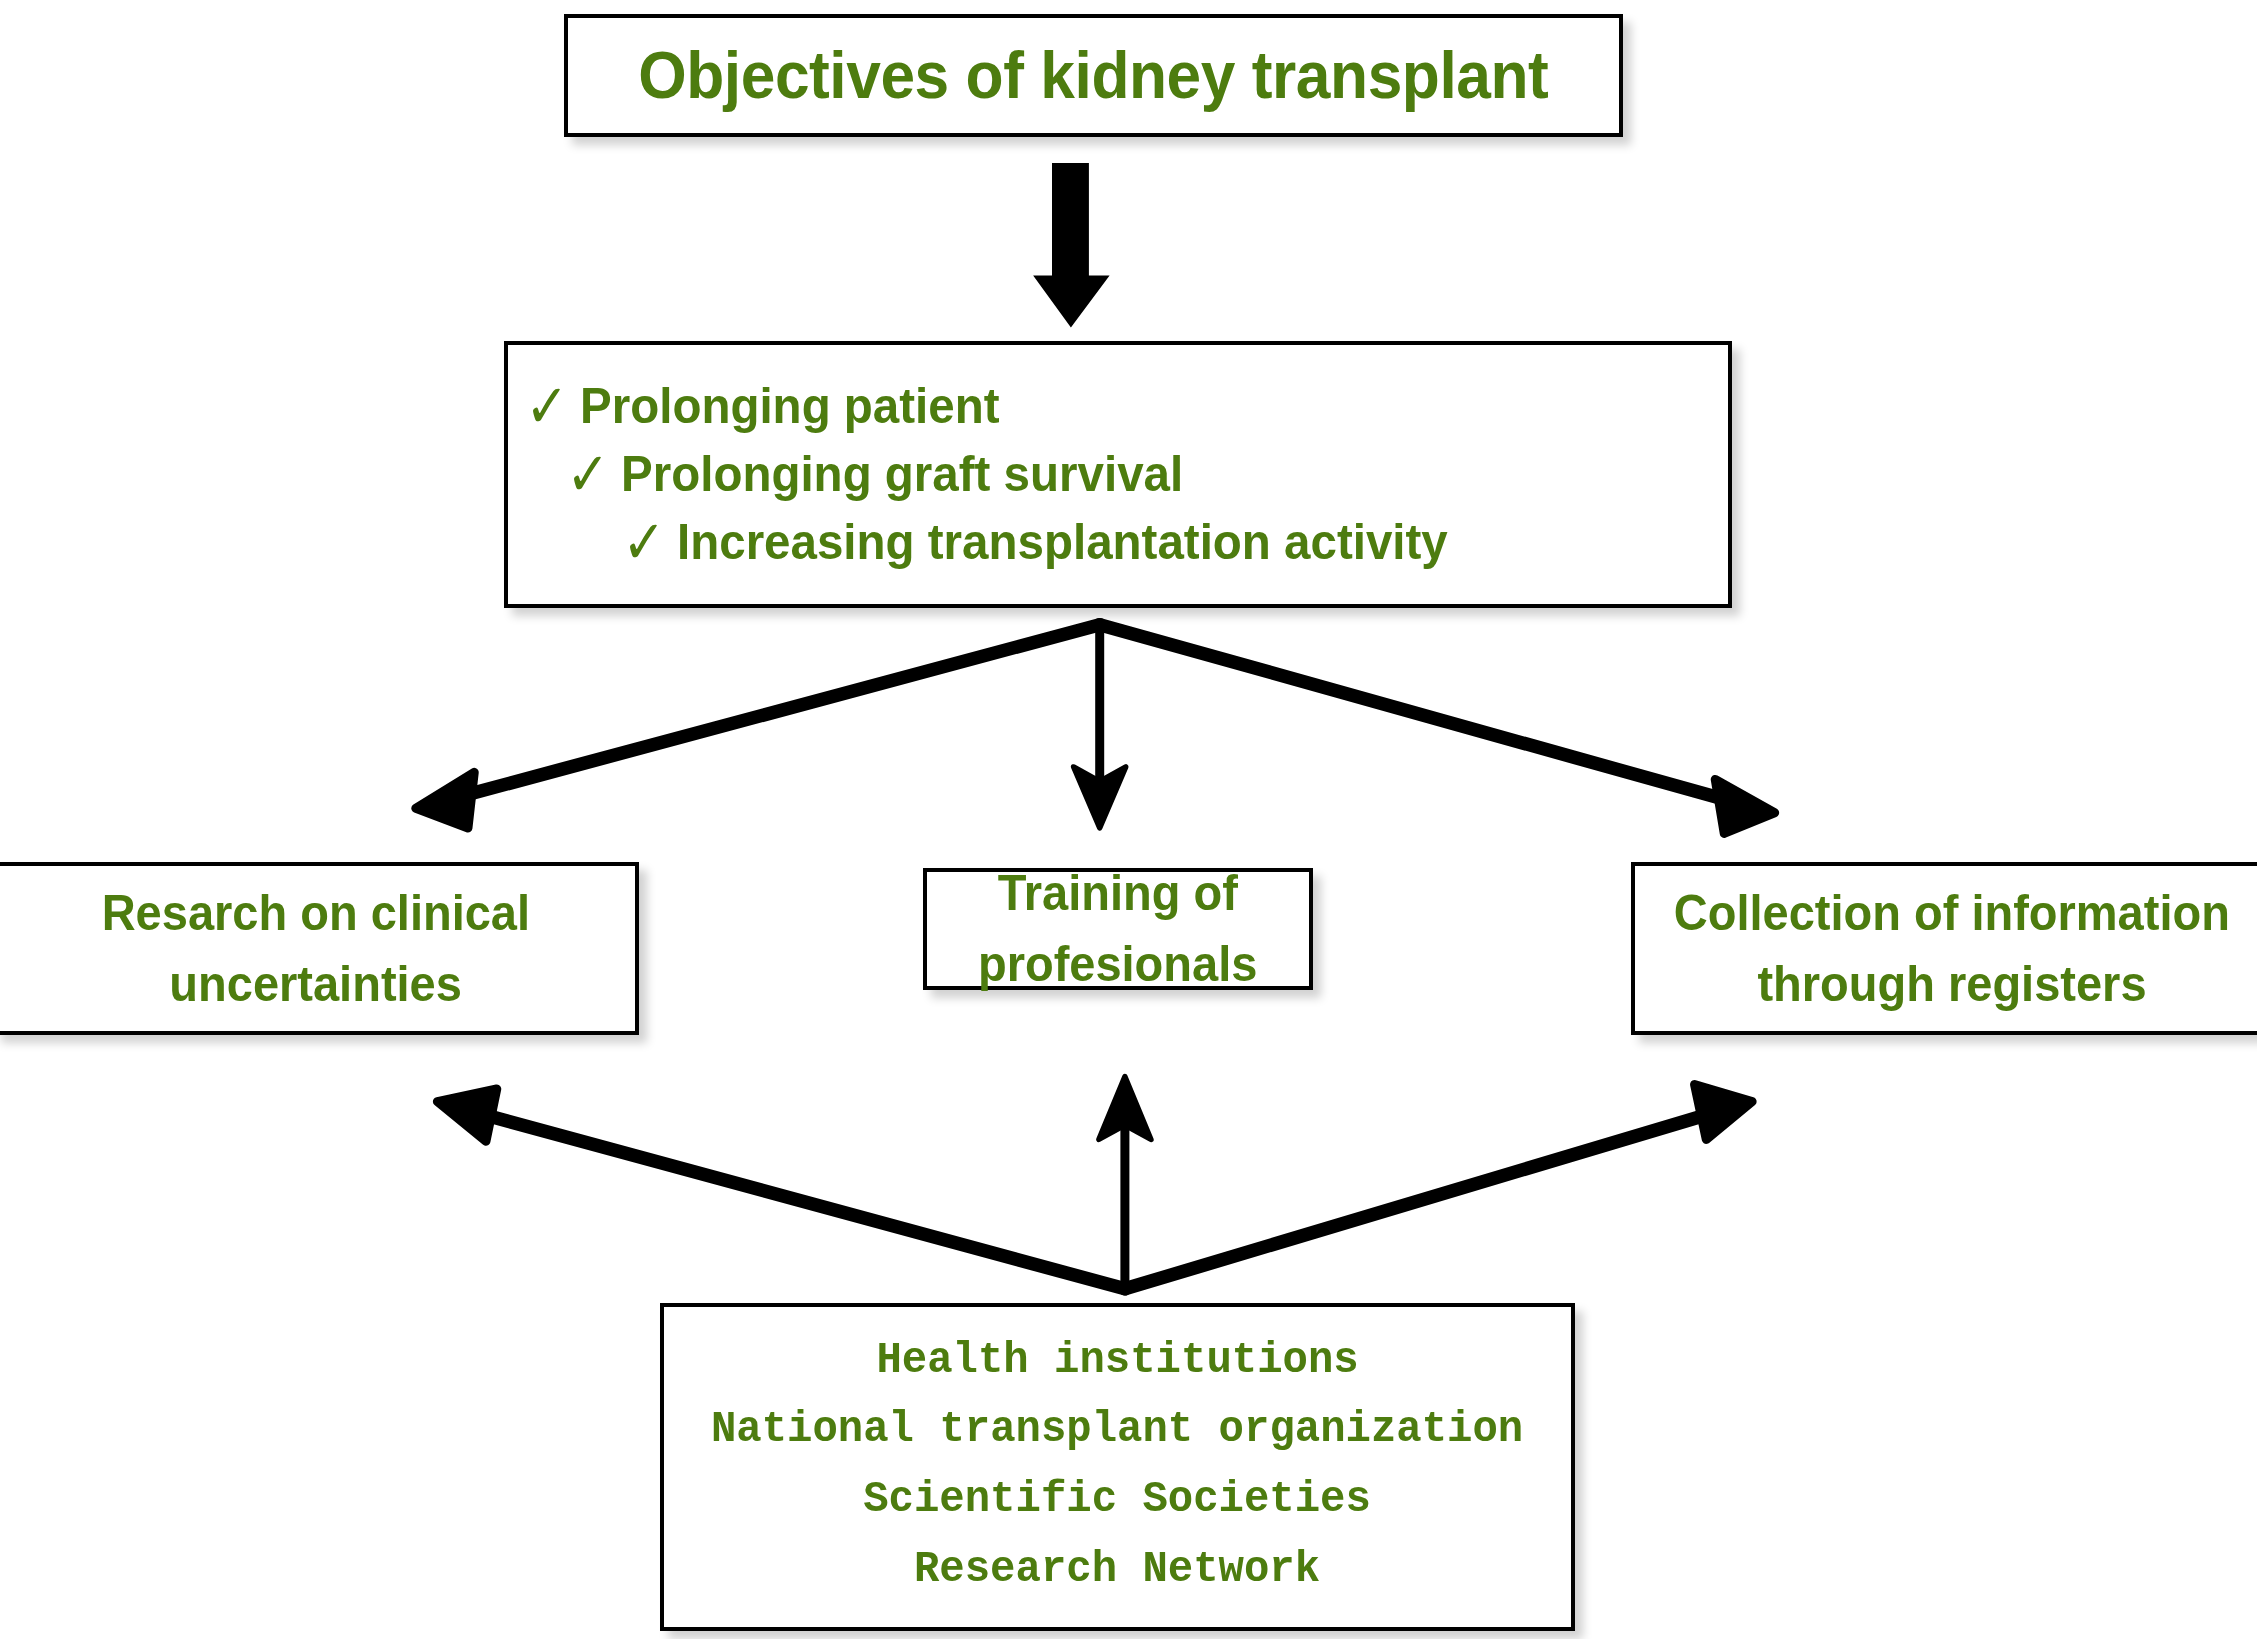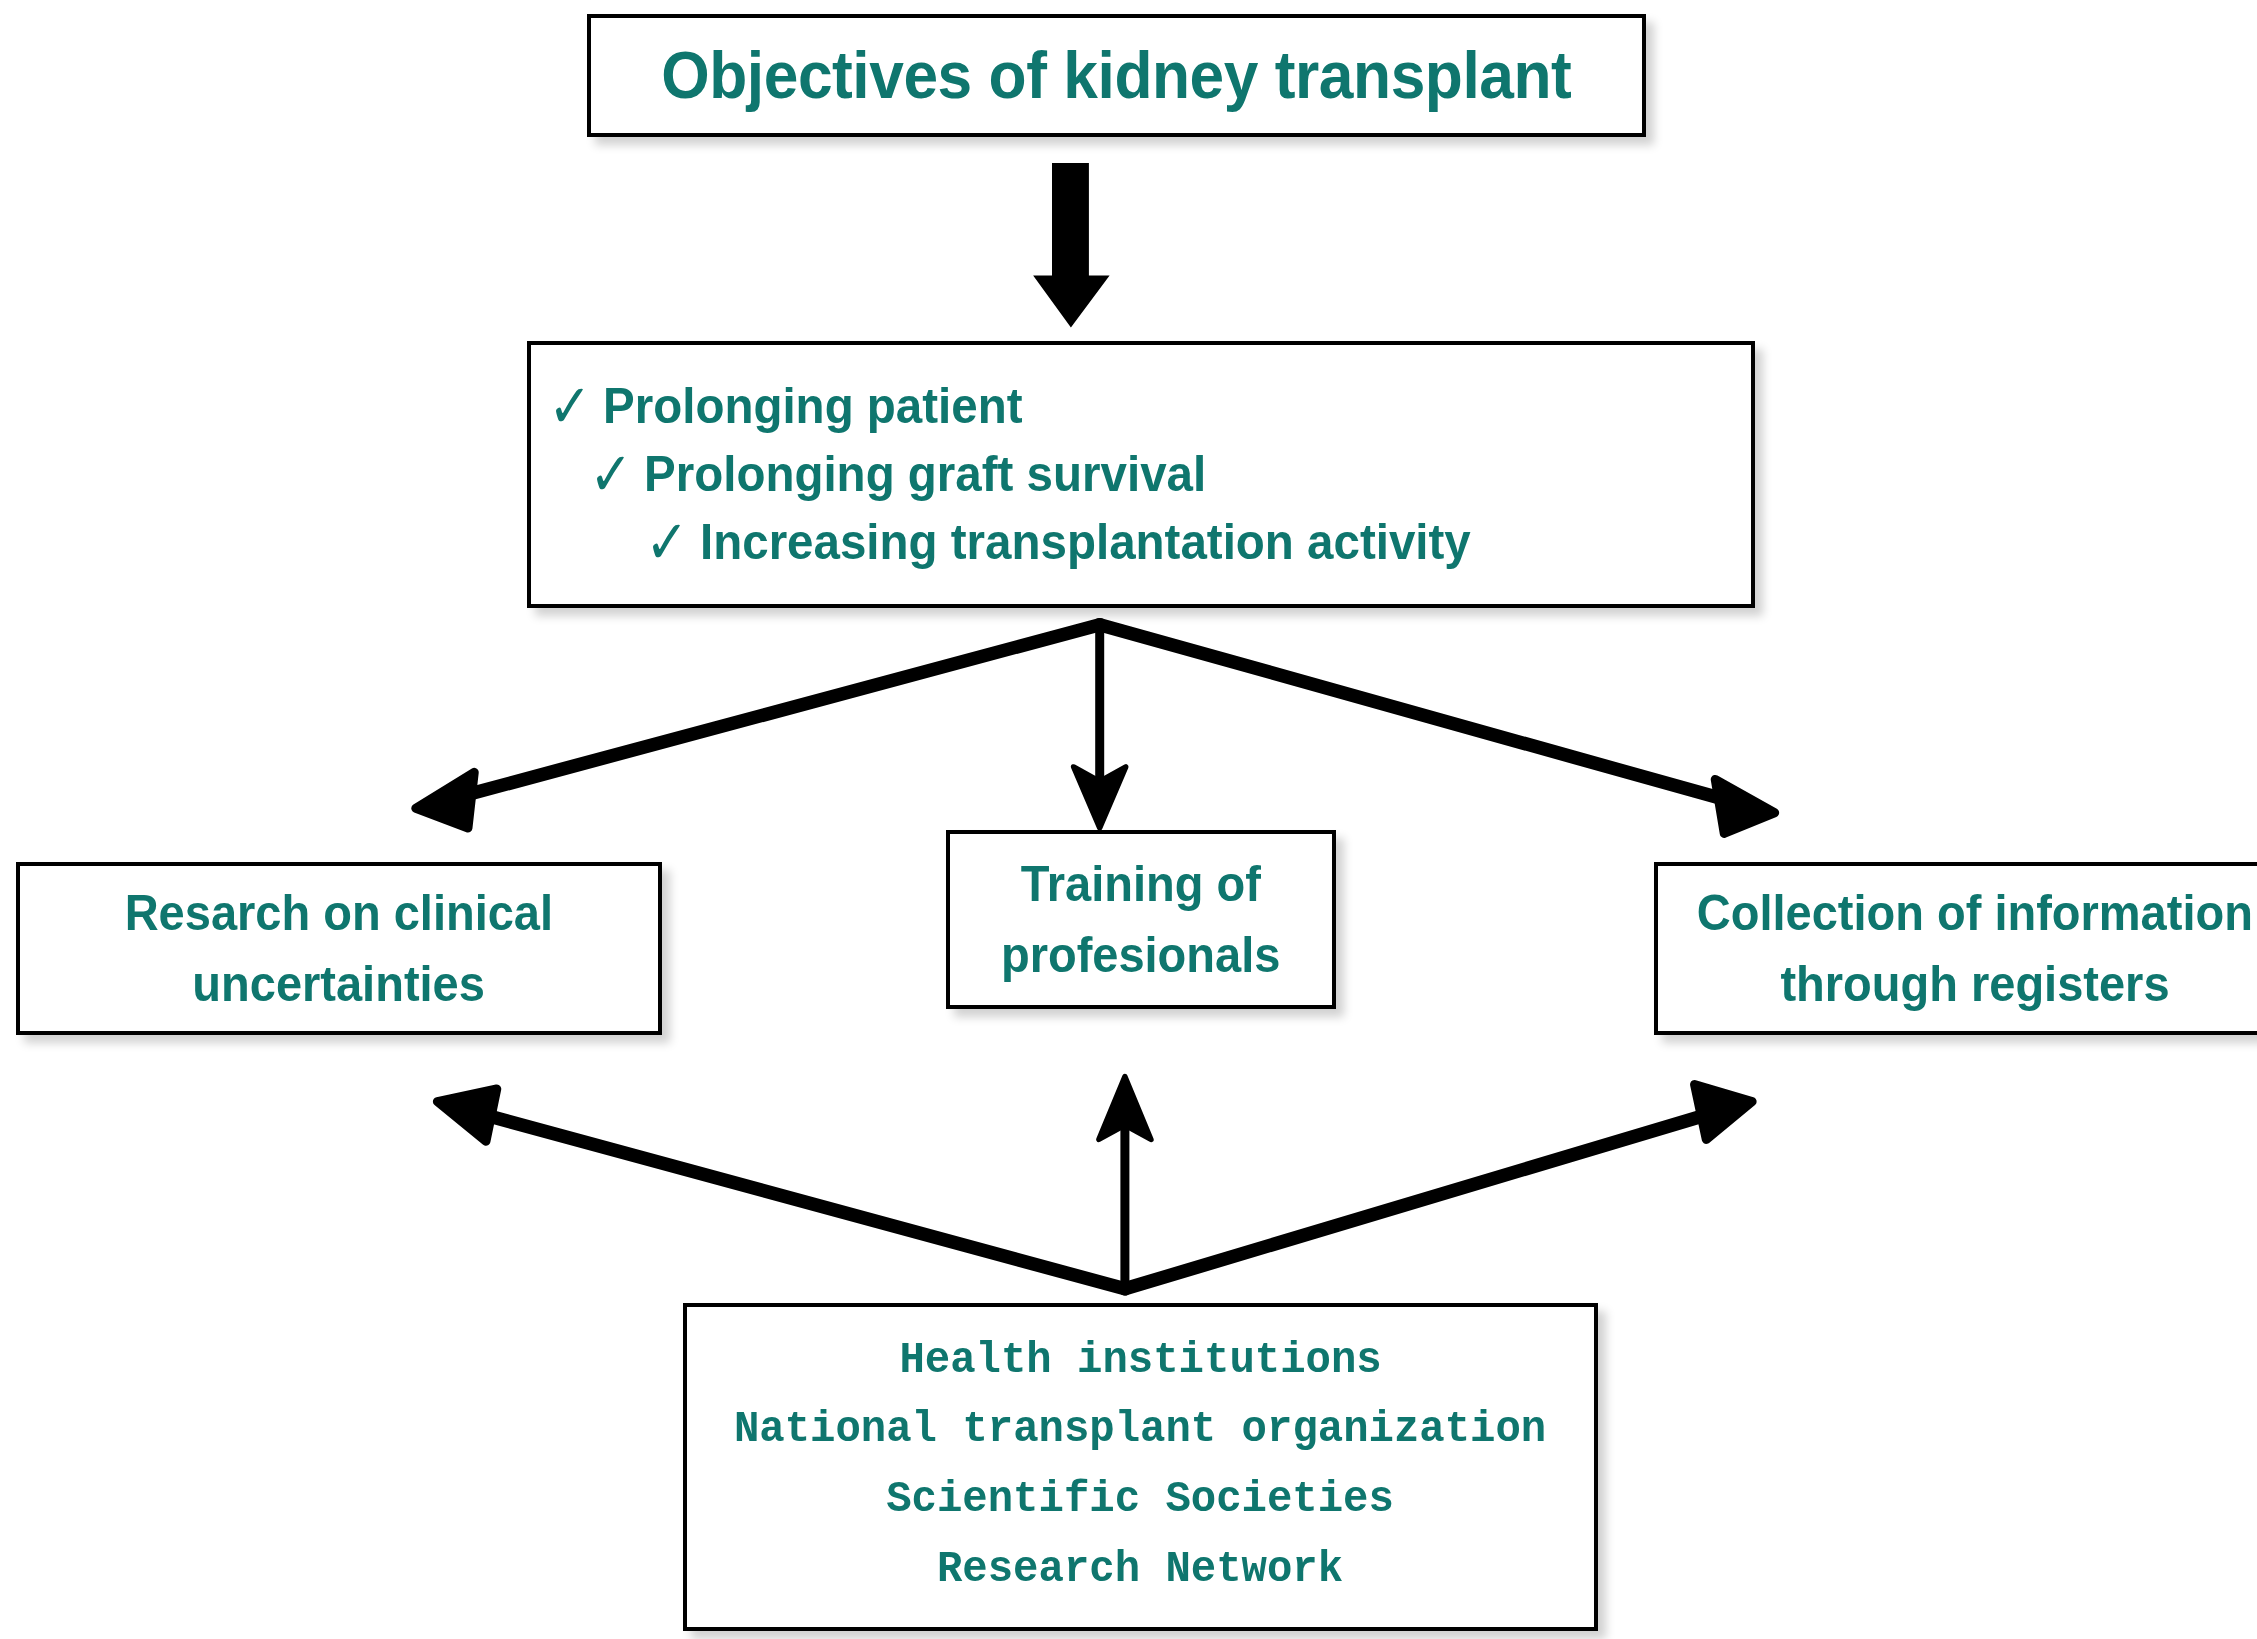--- a/index.html
+++ b/index.html
@@ -18,25 +18,24 @@
   .box {
     position: absolute;
     box-sizing: border-box;
     background: #ffffff;
     border: 4.5px solid #000000;
     box-shadow: 8px 8px 9px rgba(0,0,0,0.18);
     display: flex;
     flex-direction: column;
     align-items: center;
     justify-content: center;
-    color: #0f766e;
+    color: #4d7c0f;
     font-weight: bold;
     text-align: left;
     z-index: 5;
-    margin-left: 23px;
   }
 
   
   #title-box {
     left: 564px; top: 13.5px;
     width: 1059px; height: 123px;
   }
   #title-box .title-text {
     font-size: 67px;
     line-height: 1.02;
@@ -70,22 +69,22 @@
   .obj-indent-0 { padding-left: 20px; }
   .obj-indent-1 { padding-left: 61px; }
   .obj-indent-2 { padding-left: 117px; }
 
   
   #branch-box-left {
     left: -7.2px; top: 862px;
     width: 646px; height: 173px;
   }
   #branch-box-middle {
-    left: 923px; top: 830px;
-    width: 390px; height: 179px;
+    left: 923px; top: 868px;
+    width: 390px; height: 122px;
   }
   #branch-box-right {
     left: 1631px; top: 862px;
     width: 641px; height: 173px;
   }
   .branch-text {
     font-size: 50px;
     line-height: 1.42;
     transform: scaleX(0.94);
     white-space: nowrap;

